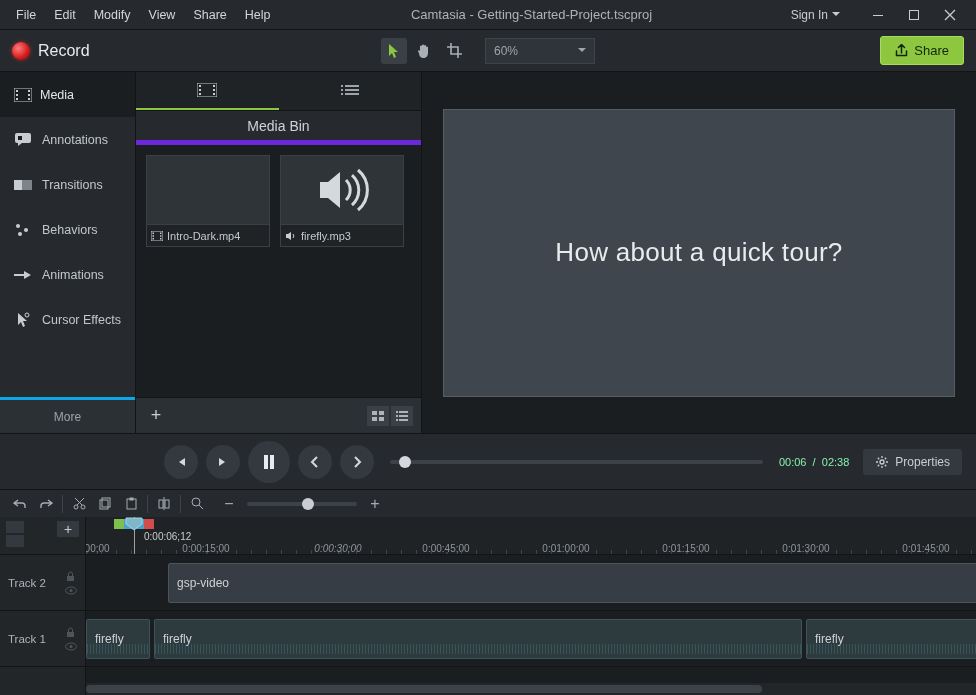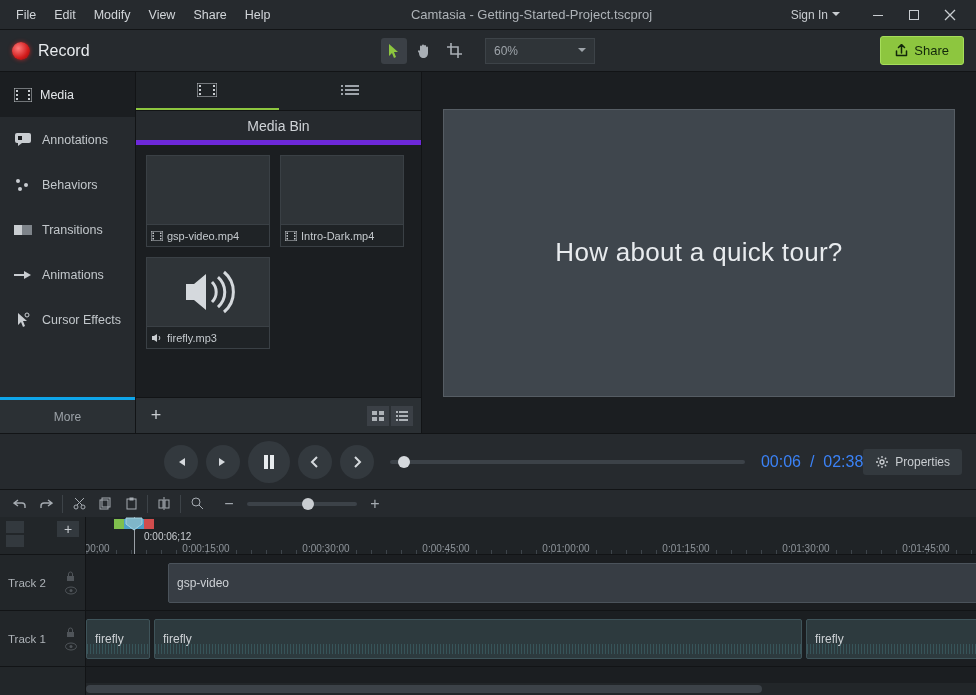--- a/index.html
+++ b/index.html
@@ -59,21 +59,21 @@
 
 
 .playbar { height: 56px; background: #262a2e; display: flex; align-items: center; padding: 0 14px; border-top: 1px solid #121416; }
 .pb-left-pad { width: 150px; }
 .pb-buttons { display: flex; gap: 8px; align-items: center; }
 .pb-circ { width: 34px; height: 34px; border-radius: 50%; background: #33393e; display: flex; align-items: center; justify-content: center; cursor: pointer; }
 .pb-circ.big { width: 42px; height: 42px; }
 .scrub { flex: 1; margin: 0 16px; display: flex; align-items: center; }
 .scrub-track { flex: 1; height: 4px; background: #3c4248; border-radius: 2px; position: relative; }
 .scrub-thumb { position: absolute; left: 4%; top: 50%; transform: translate(-50%,-50%); width: 12px; height: 12px; border-radius: 50%; background: #d5d9dd; }
-.timecode { font-size: 16px; color: #3b82f6; white-space: nowrap; }
+.timecode { font-size: 11px; color: #86efac; margin-right: 14px; white-space: nowrap; }
 .props-btn { background: #33393e; padding: 6px 12px; border-radius: 3px; display: flex; align-items: center; gap: 6px; font-size: 12px; cursor: pointer; }
 
 
 .tl-toolbar { height: 28px; background: #262a2e; border-top: 1px solid #121416; display: flex; align-items: center; padding: 0 8px; gap: 2px; }
 .tl-btn { width: 24px; height: 22px; display: flex; align-items: center; justify-content: center; cursor: pointer; color: #a6acb2; }
 .tl-sep { width: 1px; height: 18px; background: #3d4348; margin: 0 2px; }
 .tl-zoom { display: flex; align-items: center; gap: 6px; margin-left: 6px; }
 .tl-zoom-track { width: 110px; height: 4px; background: #3c4248; border-radius: 2px; position: relative; }
 .tl-zoom-thumb { position: absolute; left: 55%; top: 50%; transform: translate(-50%,-50%); width: 12px; height: 12px; border-radius: 50%; background: #c9cdd1; }
 
@@ -214,36 +214,36 @@
             <svg width="16" height="13" viewBox="0 0 16 13">
               <rect x="0" y="0" width="16" height="10" rx="2" fill="#c9cdd1"></rect>
               <path d="M3 10 L3 13 L7 10" fill="#c9cdd1"></path>
               <rect x="3" y="3" width="4" height="4" fill="#1b1e21"></rect>
             </svg>
           </span>
           <span>Annotations</span>
         </div>
         <div class="side-item">
           <span class="side-icon">
+            <svg width="18" height="10" viewBox="0 0 18 10">
+              <rect x="0" y="0" width="10" height="10" fill="#c9cdd1"></rect>
+              <rect x="8" y="0" width="10" height="10" fill="#7d8389"></rect>
+            </svg>
+          </span>
+          <span>Transitions</span>
+        </div>
+        <div class="side-item">
+          <span class="side-icon">
             <svg width="16" height="14" viewBox="0 0 16 14">
               <circle cx="3" cy="3" r="2" fill="#c9cdd1"></circle>
               <circle cx="11" cy="7" r="2" fill="#c9cdd1"></circle>
               <circle cx="5" cy="11" r="2" fill="#c9cdd1"></circle>
             </svg>
           </span>
           <span>Behaviors</span>
-        </div>
-        <div class="side-item">
-          <span class="side-icon">
-            <svg width="18" height="10" viewBox="0 0 18 10">
-              <rect x="0" y="0" width="10" height="10" fill="#c9cdd1"></rect>
-              <rect x="8" y="0" width="10" height="10" fill="#7d8389"></rect>
-            </svg>
-          </span>
-          <span>Transitions</span>
         </div>
         <div class="side-item">
           <span class="side-icon">
             <svg width="18" height="10" viewBox="0 0 18 10">
               <path d="M0 5 H12" stroke="#c9cdd1" stroke-width="2"></path>
               <path d="M10 1 L17 5 L10 9 Z" fill="#c9cdd1"></path>
             </svg>
           </span>
           <span>Animations</span>
         </div>
@@ -281,35 +281,20 @@
             <rect x="4" y="1" width="14" height="2" fill="#9ea4aa"></rect>
             <rect x="0" y="5" width="2" height="2" fill="#9ea4aa"></rect>
             <rect x="4" y="5" width="14" height="2" fill="#9ea4aa"></rect>
             <rect x="0" y="9" width="2" height="2" fill="#9ea4aa"></rect>
             <rect x="4" y="9" width="14" height="2" fill="#9ea4aa"></rect>
           </svg>
       </div>
     </div>
     <div class="bin-title">Media Bin</div>
     <div class="bin-grid" id="bin-grid">
-        <div class="clip">
-          <div class="clip-thumb"></div>
-          <div class="clip-label">
-            <svg class="clip-type-icon" viewBox="0 0 12 10">
-              <rect width="12" height="10" fill="none" stroke="#c9cdd1"></rect>
-              <rect x="1.5" y="1.5" width="1.5" height="1.5" fill="#c9cdd1"></rect>
-              <rect x="1.5" y="4.2" width="1.5" height="1.5" fill="#c9cdd1"></rect>
-              <rect x="1.5" y="7" width="1.5" height="1.5" fill="#c9cdd1"></rect>
-              <rect x="9" y="1.5" width="1.5" height="1.5" fill="#c9cdd1"></rect>
-              <rect x="9" y="4.2" width="1.5" height="1.5" fill="#c9cdd1"></rect>
-              <rect x="9" y="7" width="1.5" height="1.5" fill="#c9cdd1"></rect>
-            </svg>
-            <span>gsp-video.mp4</span>
-          </div>
-        </div>
         <div class="clip">
           <div class="clip-thumb"></div>
           <div class="clip-label">
             <svg class="clip-type-icon" viewBox="0 0 12 10">
               <rect width="12" height="10" fill="none" stroke="#c9cdd1"></rect>
               <rect x="1.5" y="1.5" width="1.5" height="1.5" fill="#c9cdd1"></rect>
               <rect x="1.5" y="4.2" width="1.5" height="1.5" fill="#c9cdd1"></rect>
               <rect x="1.5" y="7" width="1.5" height="1.5" fill="#c9cdd1"></rect>
               <rect x="9" y="1.5" width="1.5" height="1.5" fill="#c9cdd1"></rect>
               <rect x="9" y="4.2" width="1.5" height="1.5" fill="#c9cdd1"></rect>
@@ -524,21 +509,21 @@
           <div class="minor" style="left: 90px;"></div>
           <div class="minor" style="left: 105px;"></div>
           <div class="rmark" style="left: 120px;">0:00:15;00</div>
           <div class="minor" style="left: 135px;"></div>
           <div class="minor" style="left: 150px;"></div>
           <div class="minor" style="left: 165px;"></div>
           <div class="minor" style="left: 180px;"></div>
           <div class="minor" style="left: 195px;"></div>
           <div class="minor" style="left: 210px;"></div>
           <div class="minor" style="left: 225px;"></div>
-          <div class="rmark" style="left: 240px;">0:00:30;00</div>
+          <div class="rmark" style="left: 252px; font-style: italic;">0:00:30;00</div>
           <div class="minor" style="left: 255px;"></div>
           <div class="minor" style="left: 270px;"></div>
           <div class="minor" style="left: 285px;"></div>
           <div class="minor" style="left: 300px;"></div>
           <div class="minor" style="left: 315px;"></div>
           <div class="minor" style="left: 330px;"></div>
           <div class="minor" style="left: 345px;"></div>
           <div class="rmark" style="left: 360px;">0:00:45;00</div>
           <div class="minor" style="left: 375px;"></div>
           <div class="minor" style="left: 390px;"></div>

